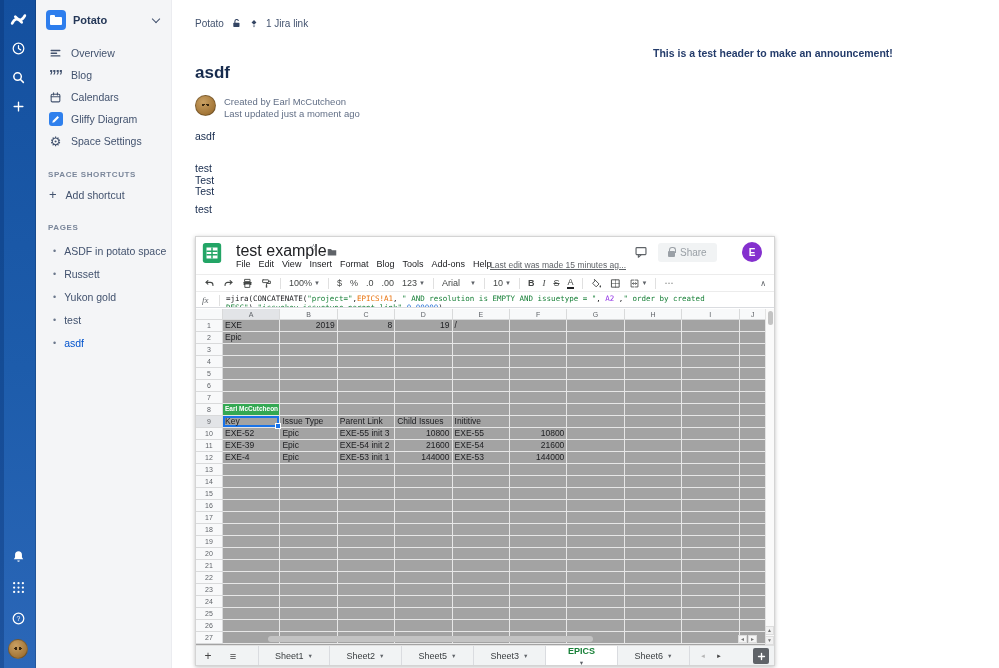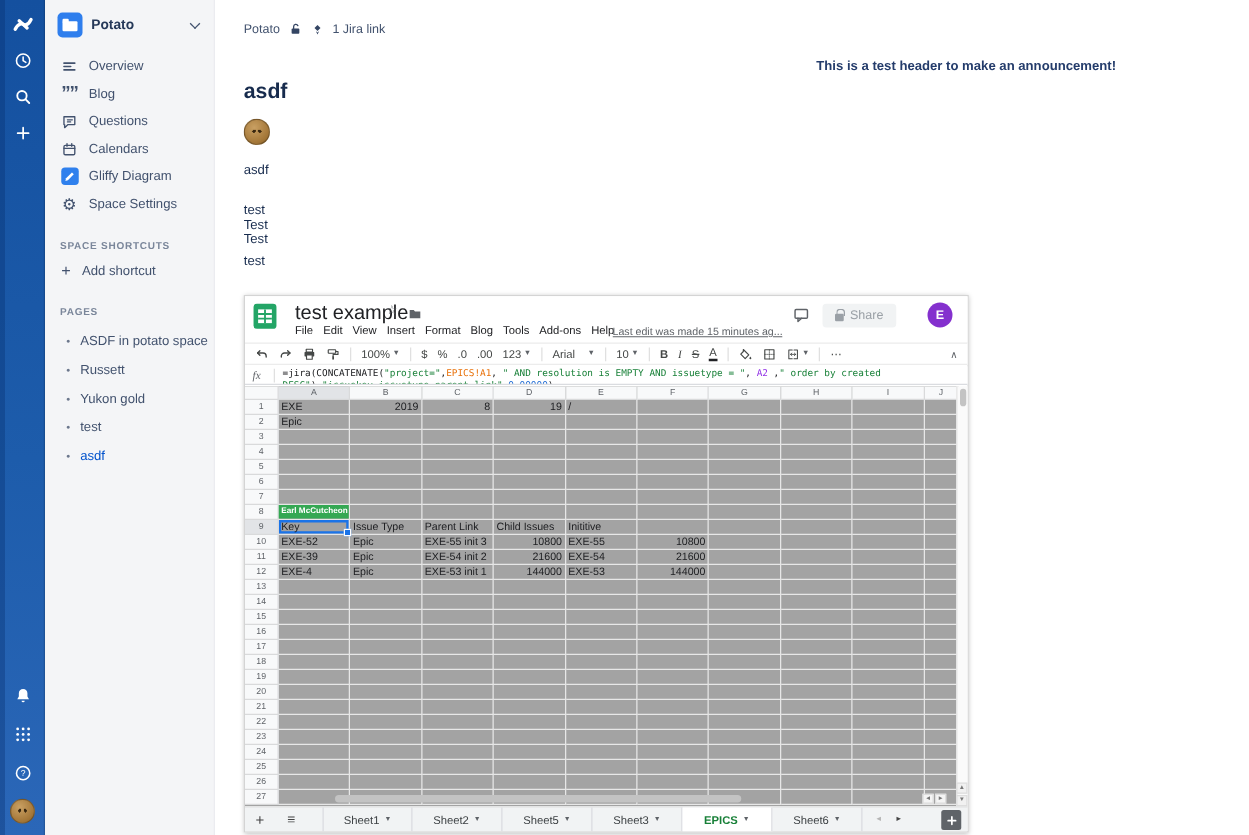--- a/index.html
+++ b/index.html
@@ -111,21 +111,21 @@
   .hbtn { position:absolute; bottom:22px; width:9px; height:8px; background:#f4f4f4; border:1px solid #ddd; color:#777;
     font-size:5px; line-height:6px; text-align:center; cursor:pointer; }
 
   .tabbar { position:absolute; left:0; right:0; bottom:0; height:20px; background:#f1f3f4; border-top:1px solid #e0e0e0;
     display:flex; align-items:stretch; font-size:9px; color:#3c4043; }
   .tb-add { width:24px; display:flex; align-items:center; justify-content:center; font-size:12px; color:#444; cursor:pointer; }
   .tb-all { width:26px; display:flex; align-items:center; justify-content:center; font-size:11px; color:#444; cursor:pointer; }
   .tabs { display:flex; margin-left:12px; }
   .stab { width:72px; display:flex; align-items:center; justify-content:center; gap:4px; border-right:1px solid #dadce0; cursor:pointer; }
   .stab:first-child { border-left:1px solid #dadce0; }
-  .stab.active { background:#fff; color:#188038; font-weight:700; }
+  .stab.active { background:#fff; color:#188038; font-weight:700;flex-direction:column; }
   .stab .caret { font-size:5.5px; }
   .tab-arrows { display:flex; align-items:center; gap:10px; margin-left:10px; font-size:6px; }
   .tab-arrows .dis { color:#b5b5b5; cursor:default; }
   .tab-arrows .en { color:#444; cursor:pointer; }
   .drive-btn { position:absolute; left:557px; top:2px; width:16px; height:16px; background:#5f6368; border-radius:2px;
     display:flex; align-items:center; justify-content:center; color:#fff; cursor:pointer; }
 </style>
 </head>
 <body>
 
@@ -210,29 +210,20 @@
         </div>
         <div class="nav-item">
           <span class="nav-ico">
             <span class="quote-glyph">””</span>
           </span>
           <span>Blog</span>
         </div>
         <div class="nav-item">
           <span class="nav-ico">
             <svg viewBox="0 0 24 24" width="13" height="13" fill="none" stroke="currentColor" stroke-width="2" stroke-linecap="round" stroke-linejoin="round">
-              <path d="M4 4.5h16V16H10l-5 4.5V16H4z"></path>
-              <path d="M9 9h7.5M9 12h5" stroke-width="1.6"></path>
-            </svg>
-          </span>
-          <span>Questions</span>
-        </div>
-        <div class="nav-item">
-          <span class="nav-ico">
-            <svg viewBox="0 0 24 24" width="13" height="13" fill="none" stroke="currentColor" stroke-width="2" stroke-linecap="round" stroke-linejoin="round">
               <rect x="4" y="6" width="16" height="14" rx="2"></rect>
               <path d="M4 10.5h16M8.5 3.5v4M15.5 3.5v4"></path>
             </svg>
           </span>
           <span>Calendars</span>
         </div>
         <div class="nav-item">
           <span class="nav-ico">
             <span class="gliffy-box">
               <svg viewBox="0 0 24 24" width="11" height="11">
@@ -295,20 +286,24 @@
               <path d="M8.8 13.8L12 17l3.2-3.2L12 20.5z"></path>
             </g>
           </svg>
         </span>
       <span class="bc-link">1 Jira link</span>
     </div>
     <div class="announcement">This is a test header to make an announcement!</div>
     <div class="page-title">asdf</div>
     <div class="byline">
       <span class="potato-face"></span>
+      <div class="byline-text">
+        <div>Created by Earl McCutcheon</div>
+        <div>Last updated just a moment ago</div>
+      </div>
     </div>
     <div class="para" style="top:131px;">asdf</div>
     <div class="para" style="top:163px;" id="test-lines">
         <div>test</div>
         <div>Test</div>
         <div>Test</div>
       </div>
     <div class="para" style="top:204px;">test</div>
 
     <div class="embed">

